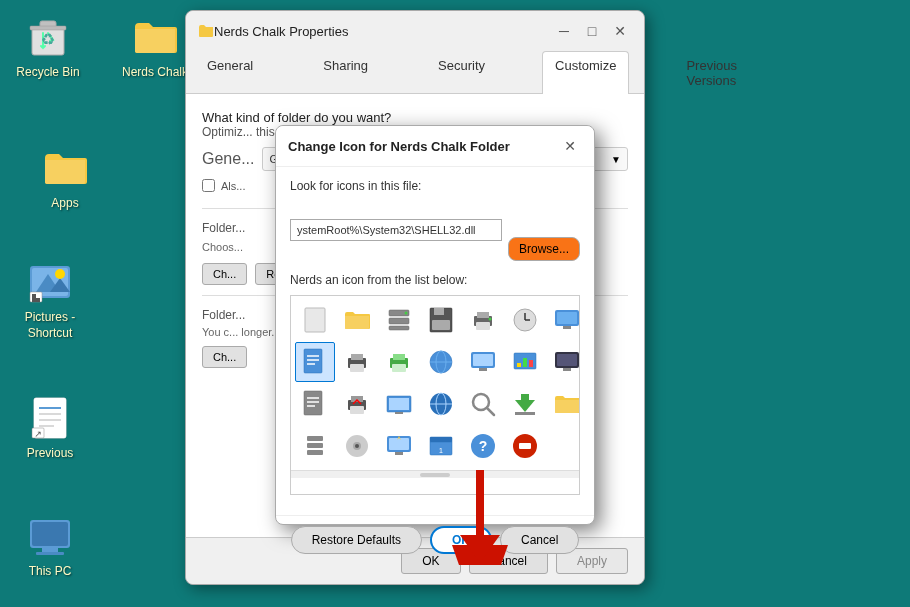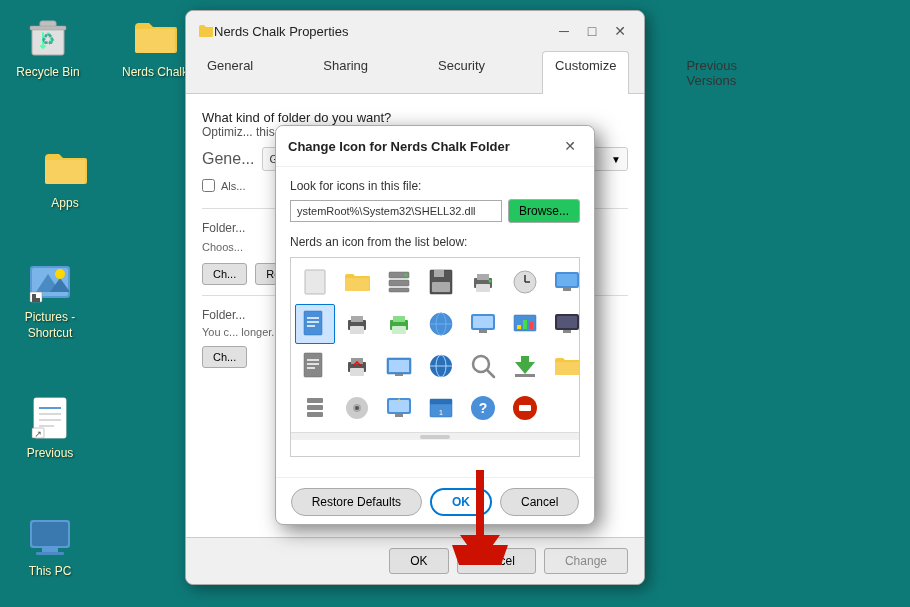--- a/index.html
+++ b/index.html
@@ -159,24 +159,25 @@
       border: 1px solid #aaa;
       padding: 4px 6px;
       font-size: 11px;
       color: #333;
       background: white;
       border-radius: 0;
     }
     .browse-btn {
       padding: 4px 10px;
       font-size: 12px;
-      background: #22c55e;
+      background: #f97316;
       border: 1px solid #aaa;
-      border-radius: 3px;
+      border-radius: 8px;
       cursor: pointer;
+      margin-top: 38px;
     }
     .select-icon-label {
       font-size: 12px;
       color: #333;
       margin-bottom: 8px;
     }
     .icons-grid-container {
       border: 1px solid #ccc;
       width: 100%;
       height: 200px;
@@ -395,21 +396,21 @@
     </div>
     <div style="border-top:1px solid #ddd; padding-top:12px;">
       <p style="font-size:12px; color:#555; margin-bottom:4px;">Folder...</p>
       <p style="font-size:11px; color:#666; margin-bottom:8px;">You c... longer...</p>
       <button style="padding:4px 10px; font-size:11px; border:1px solid #aaa; border-radius:3px; background:#e1e1e1; cursor:pointer;">Ch...</button>
     </div>
   </div>
   <div class="properties-bottom">
     <button class="prop-btn">OK</button>
     <button class="prop-btn">Cancel</button>
-    <button class="prop-btn apply">Change</button>
+    <button class="prop-btn apply">Apply</button>
   </div>
 </div>
 
 <div class="change-icon-dialog">
   <div class="change-icon-titlebar">
     <span class="title-text">Change Icon for Nerds Chalk Folder</span>
     <button class="titlebar-btn close">✕</button>
   </div>
   <div class="change-icon-body">
     <label>Look for icons in this file:</label>

